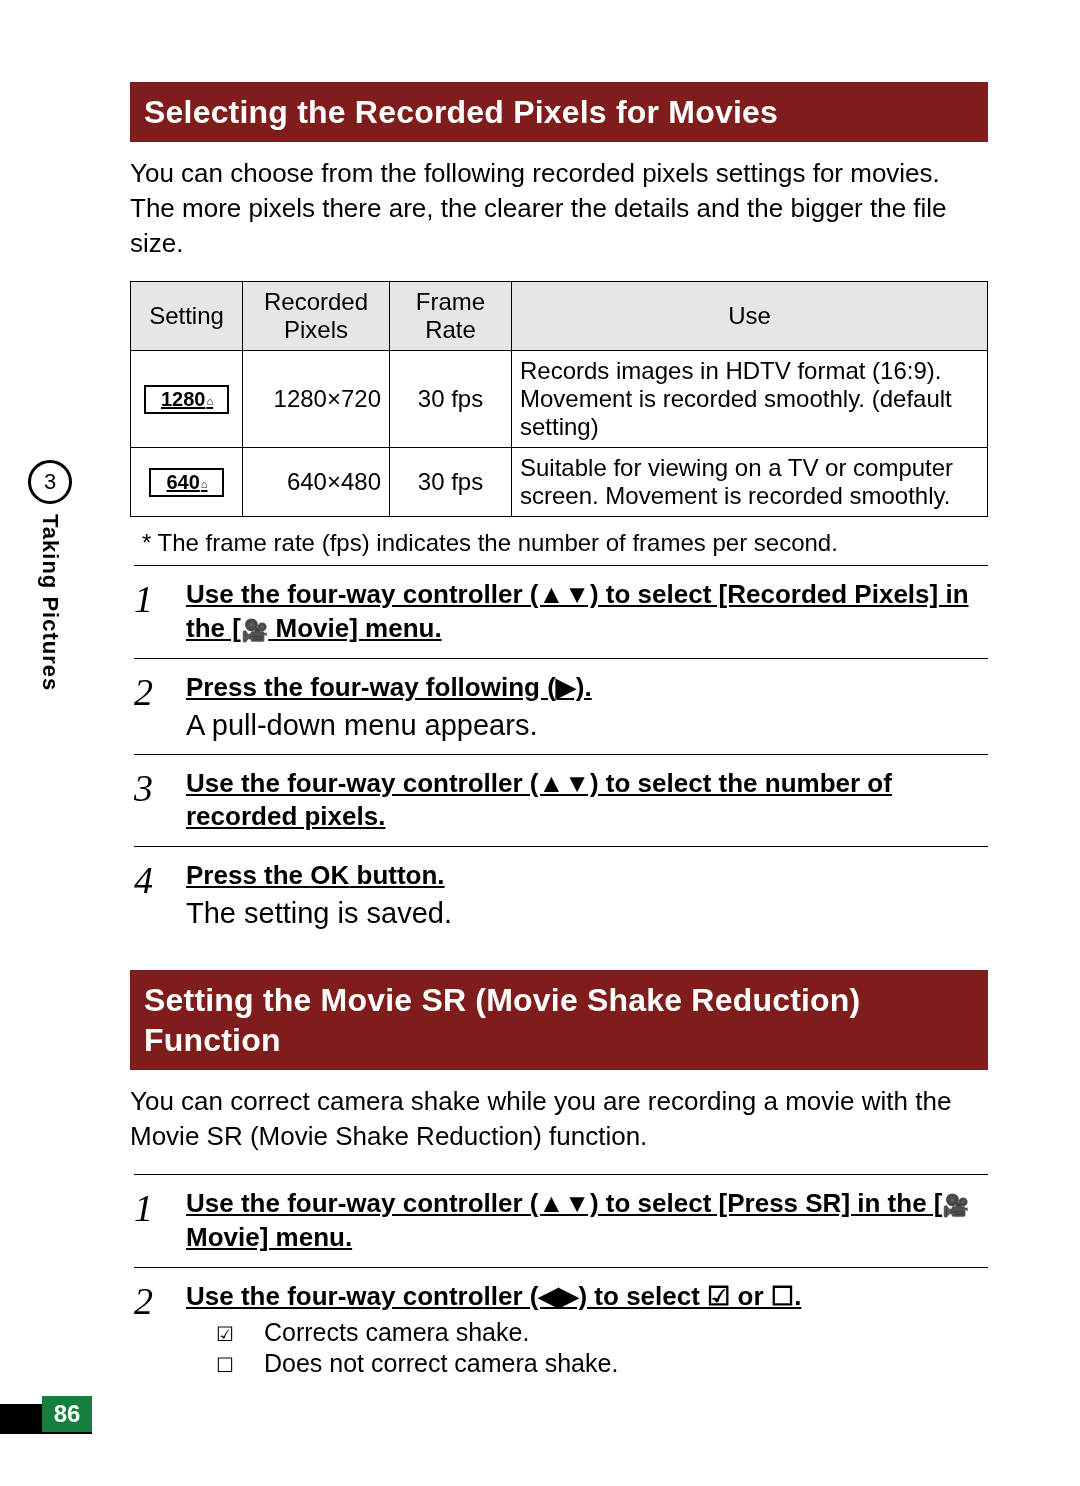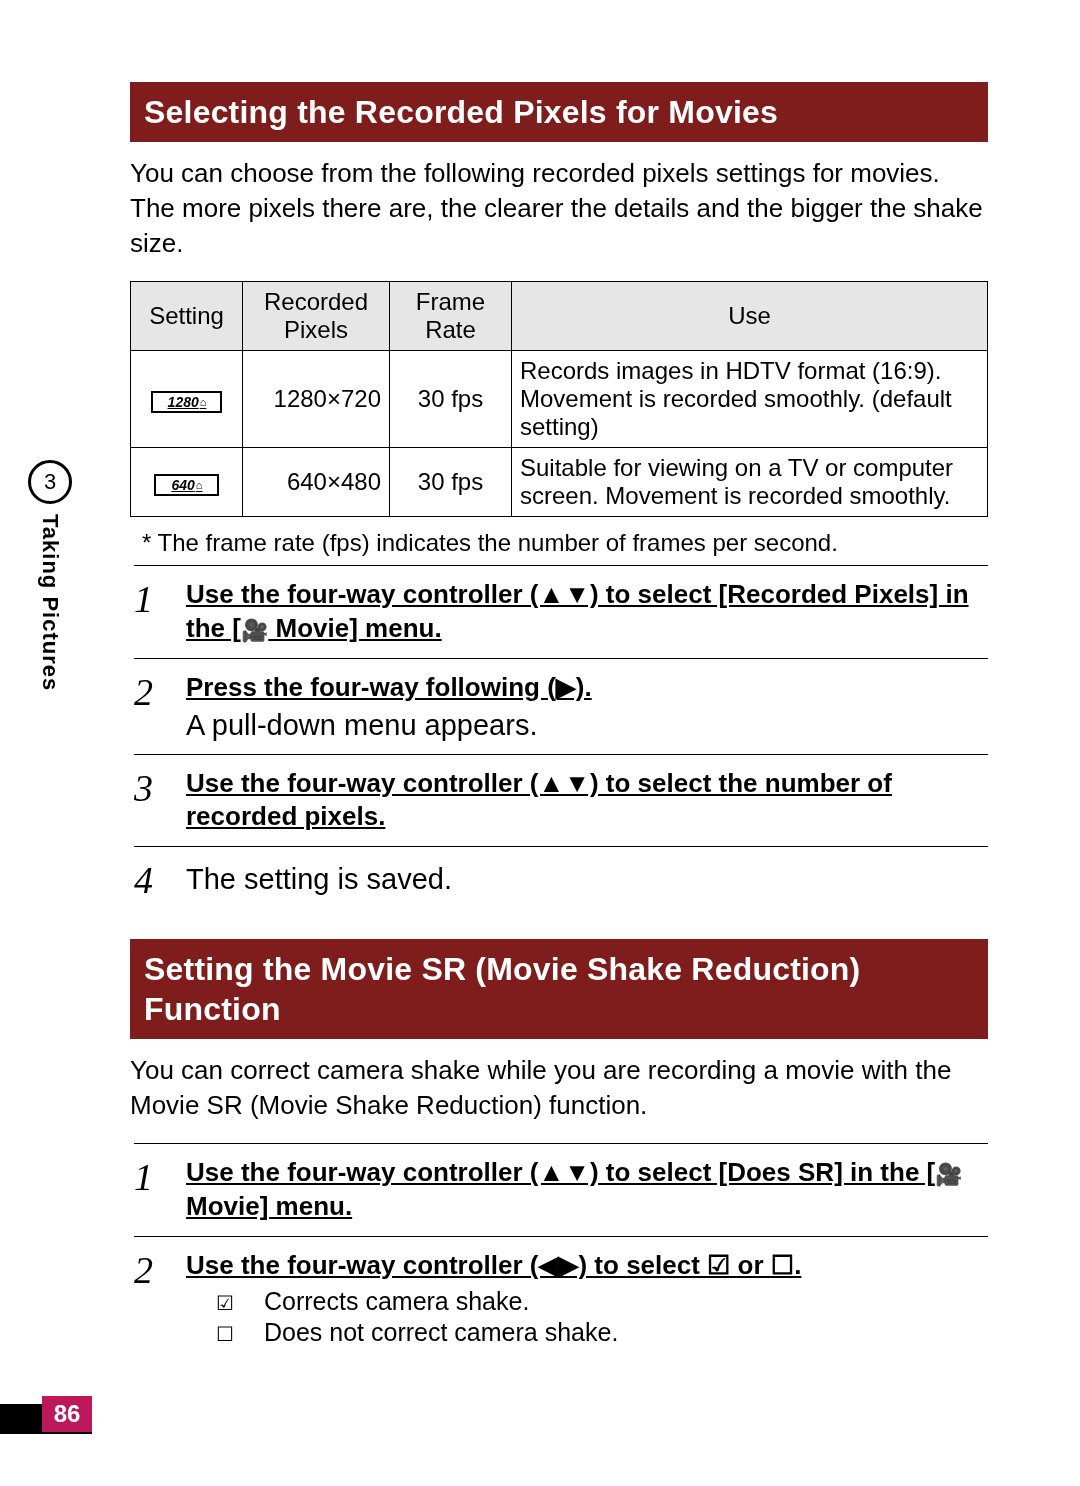--- a/index.html
+++ b/index.html
@@ -50,27 +50,26 @@
     font-weight: normal;
     text-align: center;
   }
   .col-setting { width: 95px; text-align: center; }
   .col-pixels  { width: 130px; text-align: right; }
   .col-rate    { width: 105px; text-align: center; }
   .col-use     { text-align: left; }
   .setting-icon {
     display: inline-block;
     border: 2px solid #000;
-    font-size: 14px;
+    font-size: 20px;
     font-weight: bold;
     padding: 1px 15px;
     text-decoration: underline;
     font-family: Arial, sans-serif;
     position: relative;
-    font-style: italic;
   }
   .setting-icon:after {
     content: "⌂";
     font-size: 11px;
     position: relative;
     top: -1px;
     left: 1px;
   }
   .footnote {
     font-size: 24px;
@@ -152,21 +151,21 @@
     font-size: 22px;
     letter-spacing: 1px;
   }
   .page-num {
     position: absolute;
     left: 42px;
     bottom: 54px;
     font-weight: bold;
     font-size: 24px;
     color: #fff;
-    background: #be185d;
+    background: #15803d;
     padding: 4px 0px 4px 0;
     width: 50px;
     text-align: center;
   }
   .page-num-strip {
     position: absolute;
     left: 0;
     bottom: 52px;
     height: 30px;
     width: 92px;
@@ -177,21 +176,21 @@
 <body>
 
 <div class="page">
 
   <div class="side-tab">
     <div class="side-circle">3</div>
     <div class="side-label">Taking Pictures</div>
   </div>
 
   <div class="section-header">Selecting the Recorded Pixels for Movies</div>
-  <div class="body-text">You can choose from the following recorded pixels settings for movies. The more pixels there are, the clearer the details and the bigger the shake size.</div>
+  <div class="body-text">You can choose from the following recorded pixels settings for movies. The more pixels there are, the clearer the details and the bigger the file size.</div>
 
   <table class="table">
     <thead>
       <tr>
         <th class="col-setting">Setting</th>
         <th class="col-pixels">Recorded Pixels</th>
         <th class="col-rate">Frame Rate</th>
         <th class="col-use">Use</th>
       </tr>
     </thead>
@@ -231,34 +230,37 @@
     </div>
     <div class="step">
       <div class="step-num">3</div>
       <div class="step-body">
         <div class="step-title">Use the four-way controller (▲▼) to select the number of recorded pixels.</div>
       </div>
     </div>
     <div class="step">
       <div class="step-num">4</div>
       <div class="step-body">
+        <div class="step-title">
+          <span>Press the </span><span class="inline-ok">OK</span><span> button.</span>
+        </div>
         <div class="step-sub">The setting is saved.</div>
       </div>
     </div>
   </div>
 
   <div class="section-header" style="margin-top:28px">Setting the Movie SR (Movie Shake Reduction) Function</div>
   <div class="body-text">You can correct camera shake while you are recording a movie with the Movie SR (Movie Shake Reduction) function.</div>
 
   <div class="steps">
     <div class="step">
       <div class="step-num">1</div>
       <div class="step-body">
         <div class="step-title">
-          <span>Use the four-way controller (▲▼) to select [Does SR] in the [</span><span class="movie-icon">🎥</span><span> Movie] menu.</span>
+          <span>Use the four-way controller (▲▼) to select [Press SR] in the [</span><span class="movie-icon">🎥</span><span> Movie] menu.</span>
         </div>
       </div>
     </div>
     <div class="step">
       <div class="step-num">2</div>
       <div class="step-body">
         <div class="step-title">Use the four-way controller (◀▶) to select ☑ or ☐.</div>
         <div class="opt-list">
           <div class="opt-row">
             <span class="opt-sym">☑</span>

